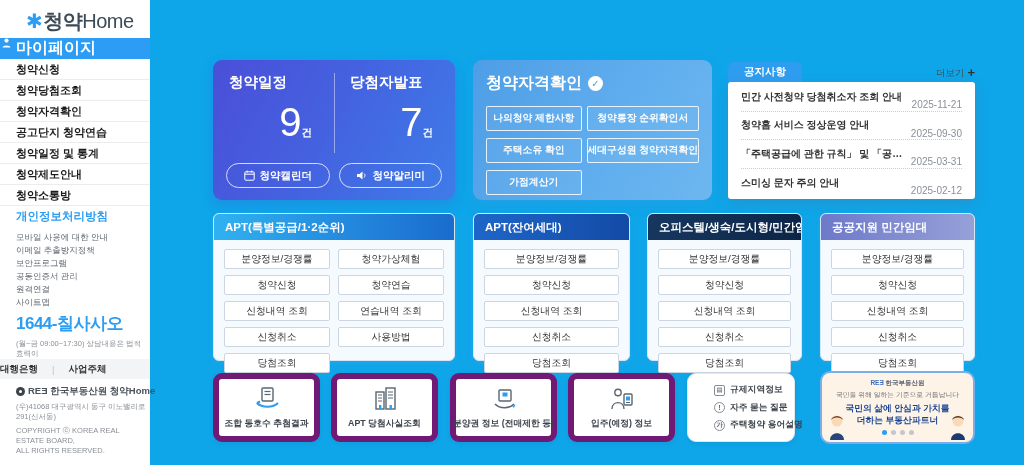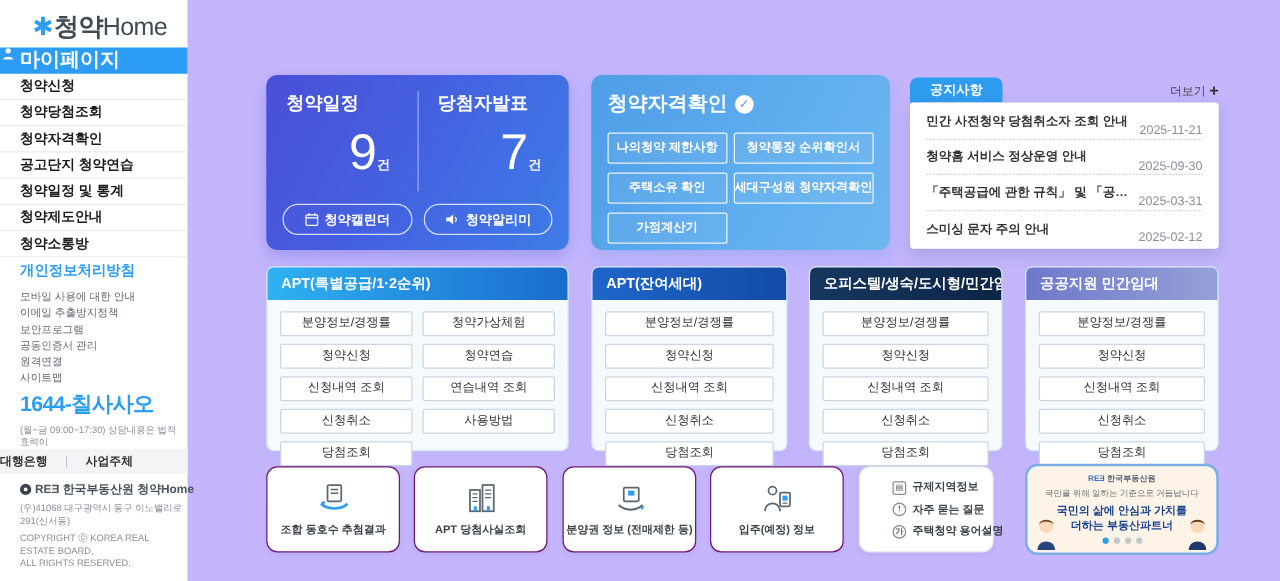--- a/index.html
+++ b/index.html
@@ -1,18 +1,18 @@
 <!DOCTYPE html>
 <html><head>
 <meta charset="utf-8">
 <style>
   * { margin:0; padding:0; box-sizing:border-box; }
   html,body { background:#fff; }
   body { font-family:"Liberation Sans","DejaVu Sans",sans-serif; width:1024px; height:465px; position:relative; overflow:hidden; color:#222; }
-  #app { position:relative; width:1024px; height:465px; background:#c4b5fd; }
+  #app { position:relative; width:1024px; height:465px; background:#0ea5e9; }
 
   
   .sidebar { position:absolute; left:0; top:0; width:150px; height:465px; background:#fff; }
   .logo { position:absolute; left:26px; top:8px; font-size:20px; letter-spacing:-0.5px; color:#3d4b57; white-space:nowrap; }
   .logo .star { color:#2b9df3; font-weight:bold; margin-right:1px; }
   .logo .kor { font-weight:bold; }
   .logo .eng { font-weight:500; }
   .nav { position:absolute; left:0; top:38px; width:150px; }
   .nav-active { height:21px; background:#2d9cf4; color:#fff; display:flex; gap:5px; padding-left:2px; font-size:16px; font-weight:bold; }
   .nav-item { height:21px; line-height:21px; padding-left:16px; font-size:11px; font-weight:bold; color:#1c1c1c; border-bottom:1px solid #ececec; cursor:pointer; }
@@ -66,21 +66,21 @@
   .svc3 { left:647px; width:155px; }
   .svc3 .svc-head { background:linear-gradient(90deg,#17375f 0%,#0c2547 100%); }
   .svc4 { left:820px; width:155px; }
   .svc4 .svc-head { background:linear-gradient(90deg,#6d79ca 0%,#96a0d8 100%); }
   .svc-body { padding:9px 10px 0 10px; display:grid; gap:6px; }
   .svc1 .svc-body { grid-template-columns:1fr 1fr; gap:6px 8px; }
   .btn { height:20px; line-height:18px; background:#fff; border:1px solid #ccd6e3; border-radius:2px; font-size:9.8px; color:#333; text-align:center; cursor:pointer; white-space:nowrap; overflow:hidden; }
   .btn.ghost { visibility:hidden; }
 
   
-  .quick { position:absolute; top:373px; width:107px; height:69px; background:#fff; border:1px solid #701a75; border-radius:9px; box-shadow:0 2px 5px rgba(0,0,0,.05); display:flex; flex-direction:column; align-items:center; justify-content:center; gap:6px; cursor:pointer; }
+  .quick { position:absolute; top:373px; width:107px; height:69px; background:#fff; border:6px solid #701a75; border-radius:9px; box-shadow:0 2px 5px rgba(0,0,0,.05); display:flex; flex-direction:column; align-items:center; justify-content:center; gap:6px; cursor:pointer; }
   .q1{left:213px;} .q2{left:331px;} .q3{left:450px;} .q4{left:568px;}
   .quick-label { font-size:8.8px; font-weight:bold; color:#3c434b; white-space:nowrap; }
   .info-box { position:absolute; left:687px; top:373px; width:108px; height:69px; background:#fff; border:1px solid #e2e7ee; border-radius:9px; box-shadow:0 2px 5px rgba(0,0,0,.05); padding:10px 10px; display:flex; flex-direction:column; justify-content:space-between; }
   .info-row { display:flex; align-items:center; gap:5px; font-size:8.8px; font-weight:bold; color:#3c434b; cursor:pointer; white-space:nowrap;padding-left:16px; }
   .info-ico { width:11px; height:11px; border:1px solid #868d97; border-radius:50%; font-size:6.5px; font-weight:bold; color:#555c64; display:flex; align-items:center; justify-content:center; flex:0 0 auto; }
   .info-ico.square { border-radius:2px; }
 
   
   .banner { position:absolute; left:820px; top:371px; width:155px; height:73px; border:2px solid #79aee8; border-radius:10px; background:#fdf4e7; overflow:hidden; cursor:pointer; text-align:center; padding-top:6px; }
   .banner-logo { font-size:6.5px; color:#5a6270; font-weight:bold; }

